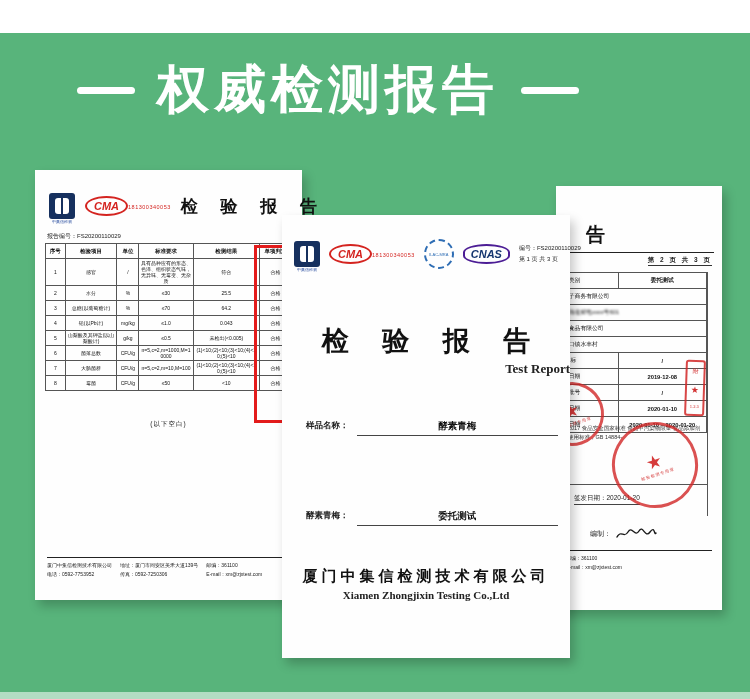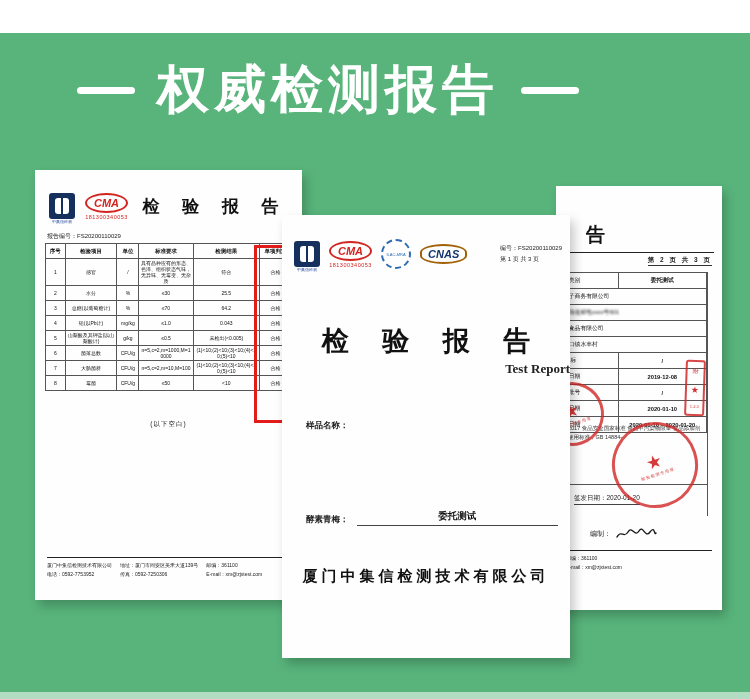--- a/index.html
+++ b/index.html
@@ -16,43 +16,43 @@
   
   .paper{position:absolute;background:#fefefe;box-shadow:4px 6px 10px rgba(0,0,0,.22);}
 
   
   .doc-left{left:35px;top:170px;width:267px;height:430px;z-index:5;}
   .doc-left .hdr{position:absolute;left:14px;top:16px;right:10px;height:40px;display:flex;align-items:center;gap:10px;}
   .logo-zjx{width:26px;height:26px;background:#16305e;border-radius:3px;position:relative;flex:0 0 auto;}
   .logo-zjx::before{content:"";position:absolute;left:6px;top:5px;width:6px;height:16px;background:#fff;border-radius:3px 0 0 3px;}
   .logo-zjx::after{content:"";position:absolute;right:6px;top:5px;width:6px;height:16px;background:#fff;border-radius:0 3px 3px 0;}
   .logo-zjx .sub{position:absolute;left:-4px;top:27px;width:34px;height:7px;font-size:4px;line-height:3.5px;color:#2b4fa0;text-align:center;overflow:hidden;}
-  .cma{display:flex;flex-direction:column;align-items:center;flex:0 0 auto;}
+  .cma{display:flex;align-items:center;flex:0 0 auto;}
   .cma .oval{border:2px solid #d42420;border-radius:50%;padding:0 7px;color:#d42420;font-weight:bold;font-size:11px;line-height:16px;font-style:italic;}
   .cma .num{color:#d42420;font-size:5.5px;margin-top:1px;letter-spacing:.5px;}
   .doc-left .doc-title{flex:1;text-align:center;font-size:17px;font-weight:bold;letter-spacing:9px;color:#111;white-space:nowrap;}
   .doc-left .repline{position:absolute;left:12px;right:10px;top:62px;font-size:6px;color:#222;border-bottom:1px solid #333;padding-bottom:2px;display:flex;justify-content:space-between;}
   .ltable{position:absolute;left:10px;top:73px;width:247px;border-collapse:collapse;table-layout:fixed;}
   .ltable th,.ltable td{border:1px solid #555;font-size:5px;line-height:1.2;color:#111;text-align:center;padding:1px;word-break:break-all;}
   .ltable th{font-size:5.5px;height:12px;}
   .ltable td{height:12px;}
   .redbox{position:absolute;left:219px;top:75px;width:44px;height:172px;border:3px solid #e31b1b;z-index:3;}
   .blanknote{position:absolute;left:0;right:0;top:250px;text-align:center;font-size:6.5px;color:#222;letter-spacing:1px;}
   .lfooter{position:absolute;left:12px;right:12px;bottom:22px;border-top:1.5px solid #222;padding-top:3px;display:flex;gap:8px;}
   .lfooter .col{font-size:5px;color:#222;line-height:1.7;white-space:nowrap;}
 
   
   .doc-center{left:282px;top:215px;width:288px;height:443px;z-index:20;}
   .logorow{position:absolute;left:12px;top:24px;right:8px;display:flex;align-items:center;gap:9px;}
   .mra{width:26px;height:26px;border:2px dashed #2e6db4;border-radius:50%;color:#2e6db4;font-size:4px;display:flex;align-items:center;justify-content:center;text-align:center;flex:0 0 auto;}
-  .cnas{border:2px solid #a16207;border-radius:50% / 42%;padding:2px 6px;color:#14356e;font-weight:bold;font-style:italic;font-size:11px;flex:0 0 auto;}
+  .cnas{border:2px solid #4c1d95;border-radius:50% / 42%;padding:2px 6px;color:#14356e;font-weight:bold;font-style:italic;font-size:11px;flex:0 0 auto;}
   .numcol{margin-left:auto;font-size:6px;color:#222;line-height:1.9;text-align:left;white-space:nowrap;}
   .doc-center .big-title{position:absolute;left:0;right:0;top:108px;text-align:center;font-size:27px;font-weight:bold;letter-spacing:13px;color:#111;text-indent:13px;}
   .doc-center .sub-title{position:absolute;left:0;right:0;top:146px;text-align:right;font-size:13px;font-weight:bold;color:#222;font-family:"Liberation Serif","DejaVu Serif",serif;}
-  .field{position:absolute;left:24px;right:12px;display:flex;align-items:flex-end;}
+  .field{position:absolute;left:24px;right:12px;display:flex;align-items:flex-start;}
   .field .flabel{font-size:8.5px;font-weight:bold;color:#222;white-space:nowrap;}
   .field .fvalue{flex:1;margin-left:8px;border-bottom:1px solid #444;text-align:center;font-size:9.5px;font-weight:bold;color:#111;padding-bottom:2px;white-space:nowrap;}
   .doc-center .comp-cn{position:absolute;left:0;right:0;top:352px;text-align:center;font-size:15px;font-weight:bold;letter-spacing:4px;color:#111;}
   .doc-center .comp-en{position:absolute;left:0;right:0;top:374px;text-align:center;font-size:11px;font-weight:bold;color:#222;font-family:"Liberation Serif","DejaVu Serif",serif;}
 
   
   .doc-right{left:556px;top:186px;width:166px;height:424px;z-index:10;}
   .doc-right .tfrag{position:absolute;left:30px;top:36px;font-size:19px;font-weight:bold;letter-spacing:8px;color:#111;}
   .doc-right .pageline{position:absolute;left:8px;right:8px;top:66px;border-top:1.5px solid #222;}
   .doc-right .pagetext{position:absolute;right:10px;top:70px;font-size:6.5px;font-weight:bold;color:#222;border-bottom:1px solid #333;letter-spacing:2px;}
@@ -306,24 +306,26 @@
         <div>编号：FS20200110029</div>
         <div>第 1 页 共 3 页</div>
       </span>
     </div>
 
     <div class="big-title">检 验 报 告</div>
     <div class="sub-title">Test Report</div>
 
     <div class="field" style="top:205px">
       <span class="flabel">样品名称：</span>
+      <span class="fvalue">酵素青梅</span>
     </div>
     <div class="field" style="top:295px">
       <span class="flabel">酵素青梅：</span>
       <span class="fvalue">委托测试</span>
     </div>
 
     <div class="comp-cn">厦门中集信检测技术有限公司</div>
+    <div class="comp-en">Xiamen Zhongjixin Testing Co.,Ltd</div>
   </div>
 
 
   <div class="bottombar"></div>
 </div>
 
 </body></html>

